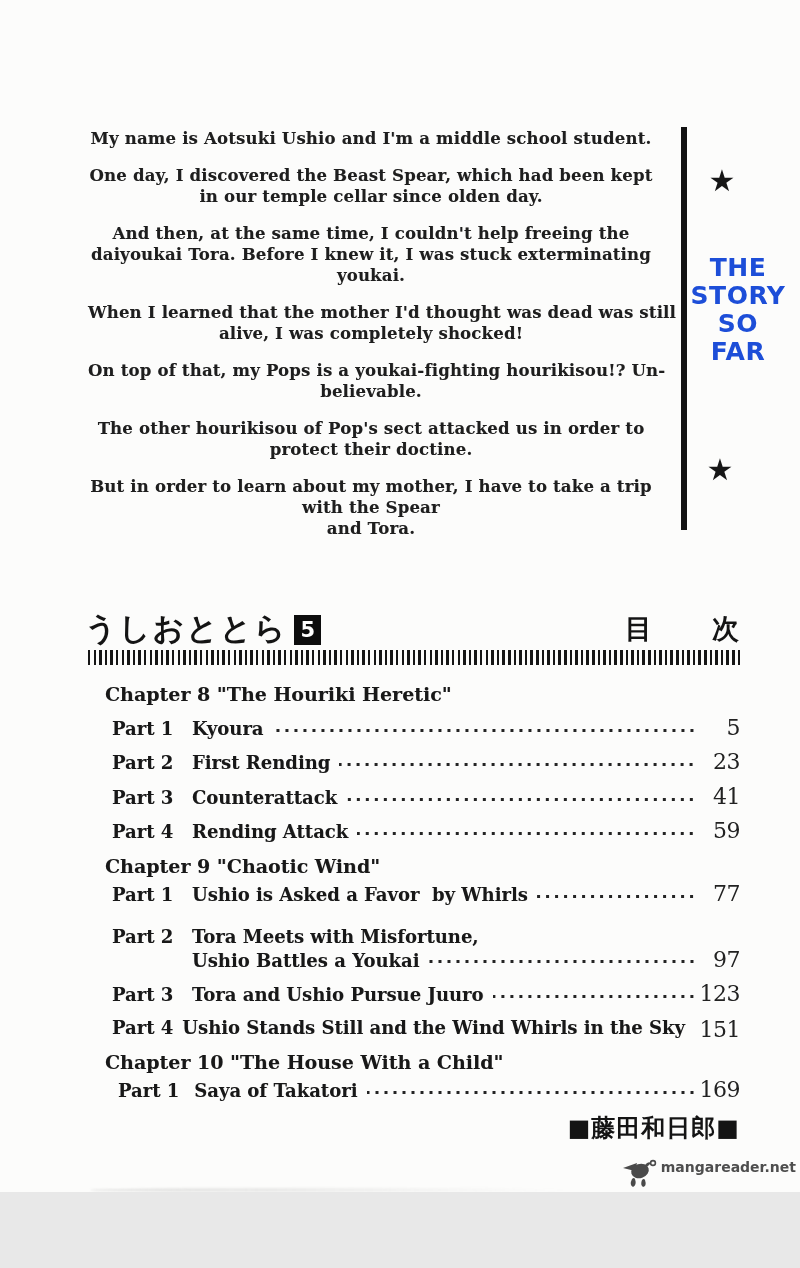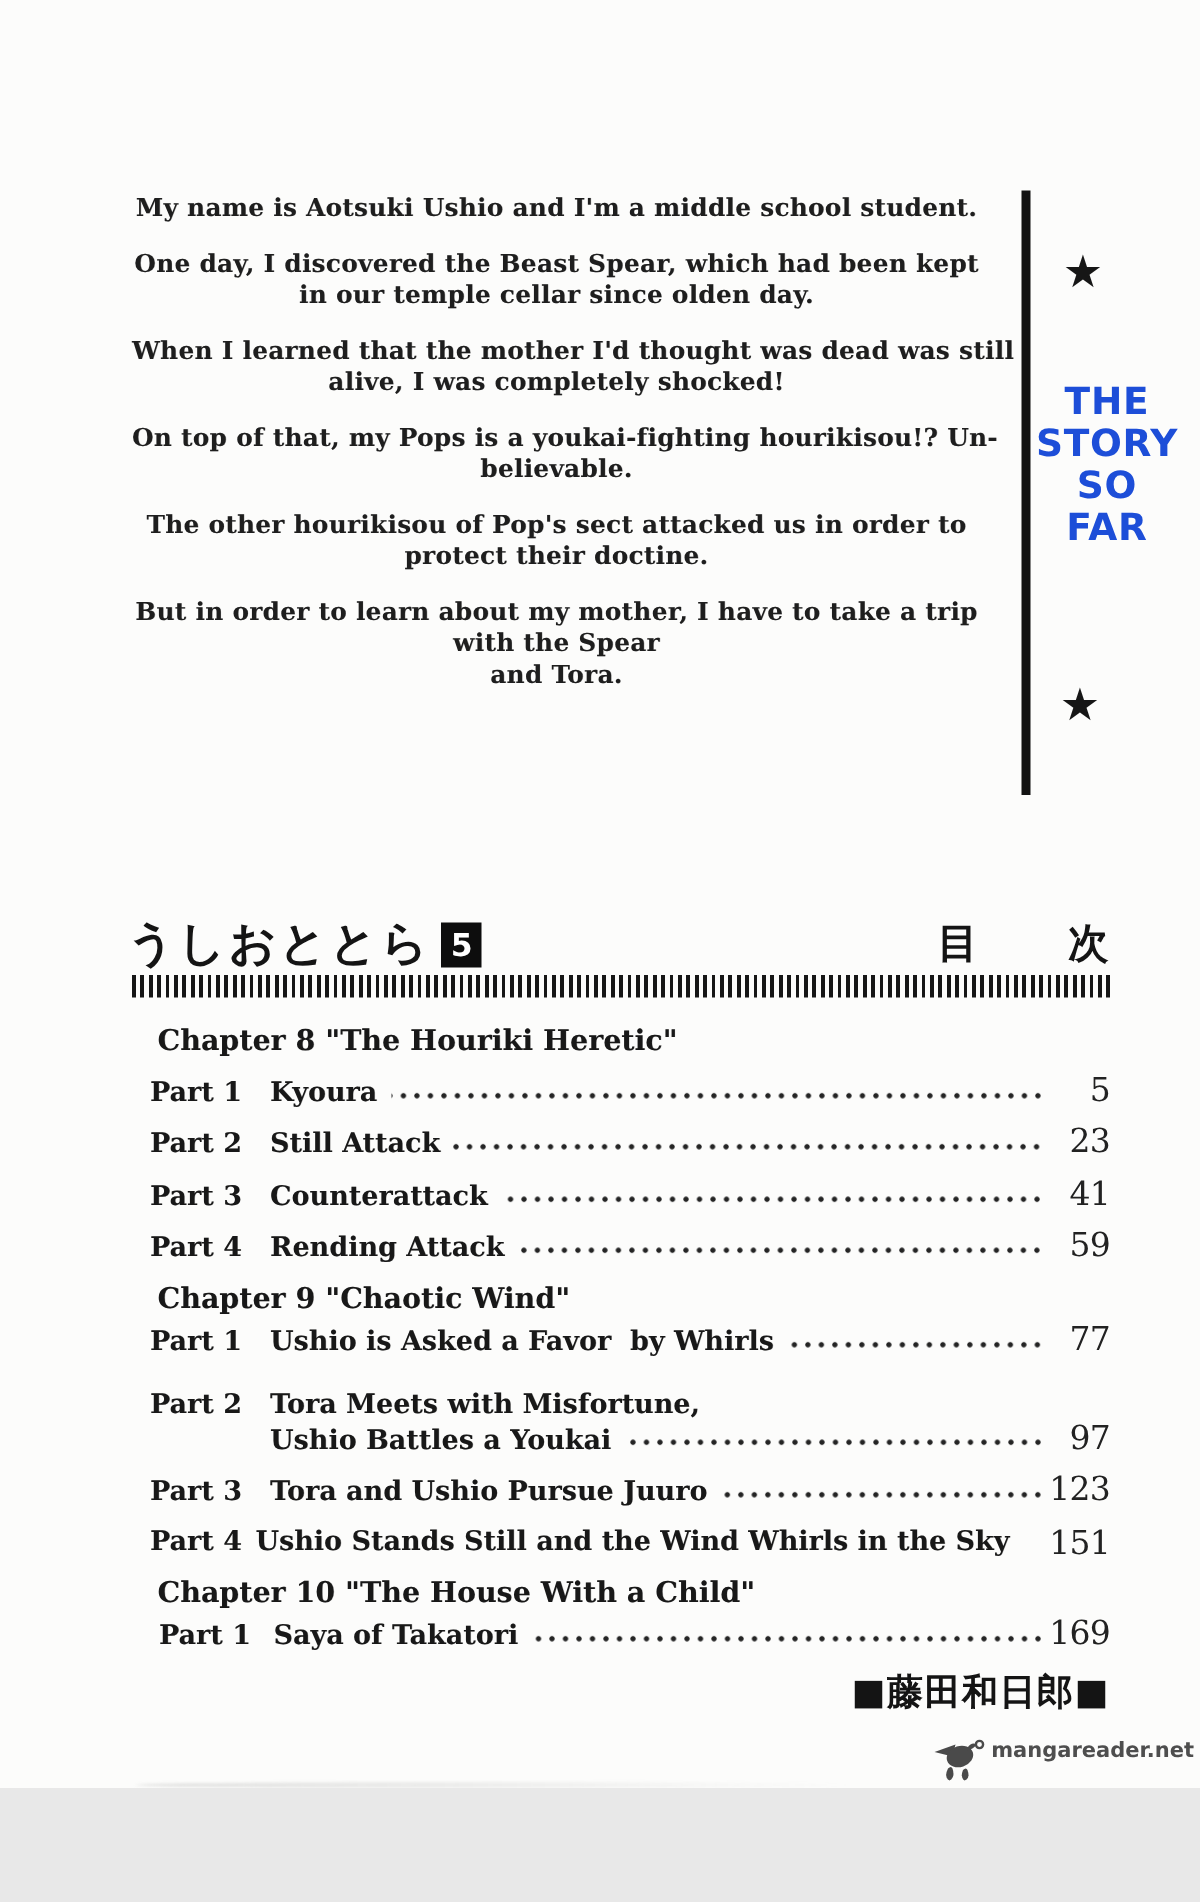--- a/index.html
+++ b/index.html
@@ -52,21 +52,21 @@
   }
 
   
   .toc-list {
     position:absolute; left:0; top:683px; width:740px;
     font-size:18px; line-height:22px; font-weight:700; color:#181818;
     text-shadow:0.3px 0.3px 0 rgba(0,0,0,0.25);
   }
   .row { display:flex; align-items:baseline; }
   .chapter-row { padding-left:105px; font-size:19px; }
-  .part-row  { padding-left:100px; }
+  .part-row  { padding-left:100px;margin-left:12px; }
   .part { flex:none; width:80px; white-space:pre; }
   .part-auto { flex:none; width:auto; }
   .title { white-space:pre; }
   .leader {
     flex:1 1 auto; align-self:center; height:14px; margin:0 2px 0 9px;
     background-image:radial-gradient(circle,#242424 1.5px,transparent 2px);
     background-size:9px 9px; background-repeat:repeat-x;
     background-position:right 60%;
     transform:translateY(1px);
   }
@@ -106,20 +106,25 @@
 
   <div class="story-text">
     <p>
       <span class="story-line">My name is Aotsuki Ushio and I'm a middle school student.</span>
     </p>
     <p>
       <span class="story-line">One day, I discovered the Beast Spear, which had been kept</span>
       <span class="story-line">in our temple cellar since olden day.</span>
     </p>
     <p>
+      <span class="story-line">And then, at the same time, I couldn't help freeing the</span>
+      <span class="story-line">daiyoukai Tora. Before I knew it, I was stuck exterminating</span>
+      <span class="story-line">youkai.</span>
+    </p>
+    <p>
       <span class="story-line">When I learned that the mother I'd thought was dead was still</span>
       <span class="story-line">alive, I was completely shocked!</span>
     </p>
     <p>
       <span class="story-line">On top of that, my Pops is a youkai-fighting hourikisou!? Un-</span>
       <span class="story-line">believable.</span>
     </p>
     <p>
       <span class="story-line">The other hourikisou of Pop's sect attacked us in order to</span>
       <span class="story-line">protect their doctine.</span>
@@ -159,21 +164,21 @@
 
     <div class="row part-row" style="margin-top:12px">
       <span class="part">Part 1</span>
       <span class="title">Kyoura</span>
       <span class="leader"></span>
       <span class="page-num">5</span>
     </div>
 
     <div class="row part-row" style="margin-top:11px">
       <span class="part">Part 2</span>
-      <span class="title">Still Attack</span>
+      <span class="title">First Rending</span>
       <span class="leader"></span>
       <span class="page-num">23</span>
     </div>
 
     <div class="row part-row" style="margin-top:12px">
       <span class="part">Part 3</span>
       <span class="title">Counterattack</span>
       <span class="leader"></span>
       <span class="page-num">41</span>
     </div>

